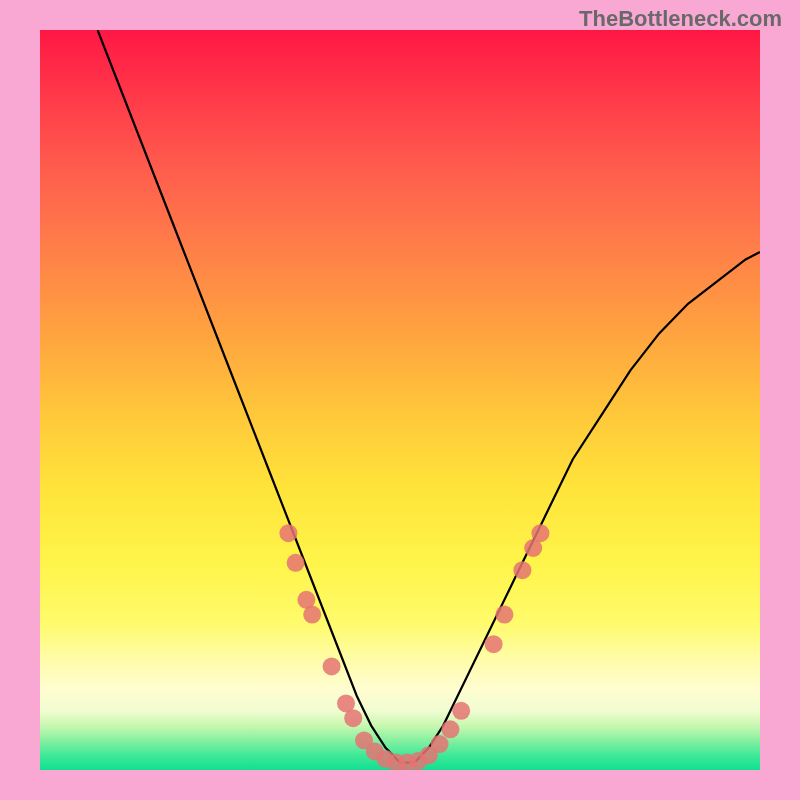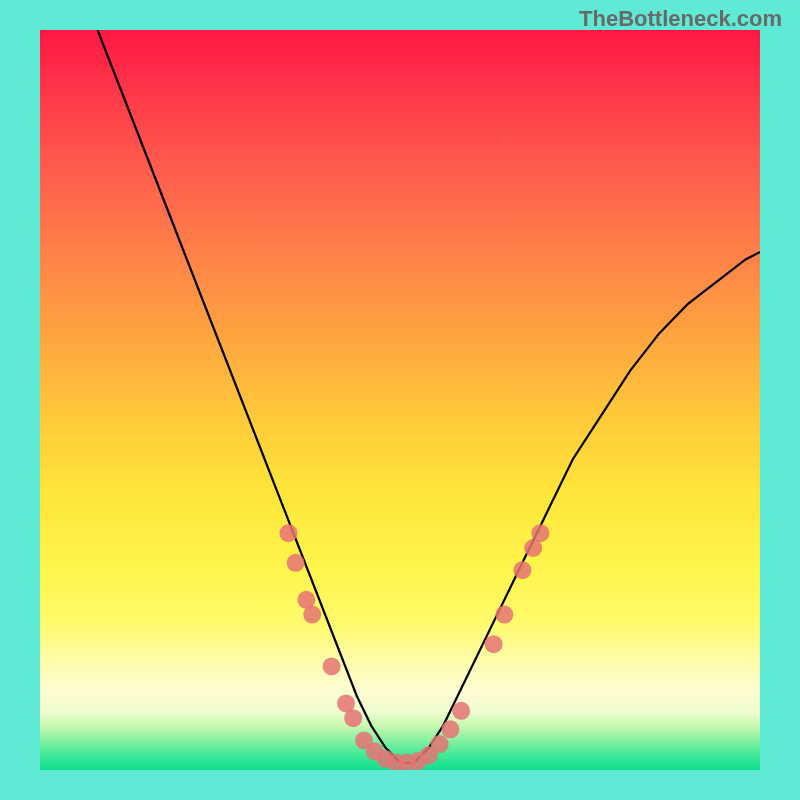--- a/index.html
+++ b/index.html
@@ -5,21 +5,21 @@
   body {
     margin: 0;
     padding: 0;
     background: #000;
     font-family: Arial, sans-serif;
   }
   .container {
     width: 800px;
     height: 800px;
     position: relative;
-    background: #5eead4;
+    background: #f9a8d4;
   }
   .watermark {
     position: absolute;
     top: 6px;
     right: 18px;
     color: #696969;
     font-size: 22px;
     font-weight: bold;
     z-index: 10;
   }

